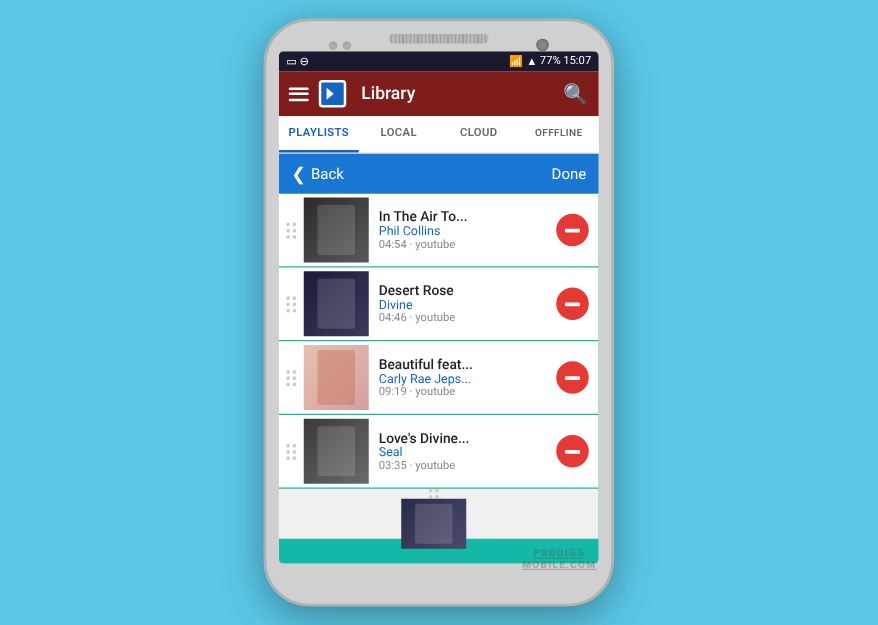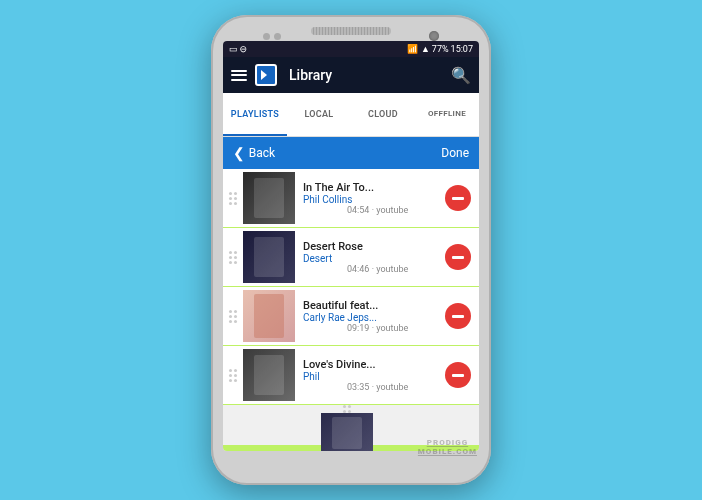--- a/index.html
+++ b/index.html
@@ -92,21 +92,21 @@
     }
 
     .status-icons {
       display: flex;
       align-items: center;
       gap: 2px;
     }
 
     
     .app-bar {
-      background: #0f172a;
+      background: #7f1d1d;
       color: white;
       height: 36px;
       display: flex;
       align-items: center;
       padding: 0 8px;
       gap: 8px;
     }
 
     .app-bar-title {
       flex: 1;
@@ -152,21 +152,21 @@
     .search-icon-btn {
       cursor: pointer;
       font-size: 14px;
     }
 
     
     .tabs-bar {
       background: white;
       display: flex;
       border-bottom: 1px solid #ddd;
-      height: 44px;
+      height: 30px;
     }
 
     .tab {
       flex: 1;
       display: flex;
       align-items: center;
       justify-content: center;
       font-size: 9px;
       font-weight: 600;
       color: #666;
@@ -206,21 +206,21 @@
 
     .done-btn {
       font-size: 12px;
       color: white;
       cursor: pointer;
     }
 
     
     .song-list {
       flex: 1;
-      background: #bef264;
+      background: #14b8a6;
       overflow: hidden;
     }
 
     .song-item {
       display: flex;
       align-items: center;
       background: white;
       margin-bottom: 1px;
       height: 58px;
       padding-right: 8px;
@@ -292,21 +292,20 @@
       font-size: 10px;
       color: #1565c0;
       white-space: nowrap;
       overflow: hidden;
       text-overflow: ellipsis;
     }
 
     .song-meta {
       font-size: 9px;
       color: #888;
-      margin-left: 44px;
     }
 
     .remove-btn {
       width: 26px;
       height: 26px;
       background: #e53935;
       border-radius: 50%;
       display: flex;
       align-items: center;
       justify-content: center;
@@ -433,21 +432,21 @@
           <div class="drag-dot-row">
               <div class="drag-dot"></div>
               <div class="drag-dot"></div>
             </div>
         </div>
         <div class="song-thumb song-thumb-2">
           <div class="thumb-face"></div>
         </div>
         <div class="song-info">
           <div class="song-title">Desert Rose</div>
-          <div class="song-artist">Desert</div>
+          <div class="song-artist">Divine</div>
           <div class="song-meta">04:46 · youtube</div>
         </div>
         <div class="remove-btn">
           <div class="remove-icon"></div>
         </div>
       </div>
 
       <div class="song-item">
         <div class="song-drag">
           <div class="drag-dot-row">
@@ -489,21 +488,21 @@
           <div class="drag-dot-row">
               <div class="drag-dot"></div>
               <div class="drag-dot"></div>
             </div>
         </div>
         <div class="song-thumb song-thumb-4">
           <div class="thumb-face"></div>
         </div>
         <div class="song-info">
           <div class="song-title">Love's Divine...</div>
-          <div class="song-artist">Phil</div>
+          <div class="song-artist">Seal</div>
           <div class="song-meta">03:35 · youtube</div>
         </div>
         <div class="remove-btn">
           <div class="remove-icon"></div>
         </div>
       </div>
 
       <div class="song-item" style="height:40px; background:#f0f0f0;flex-direction:column;">
         <div class="song-drag">
           <div class="drag-dot-row">

